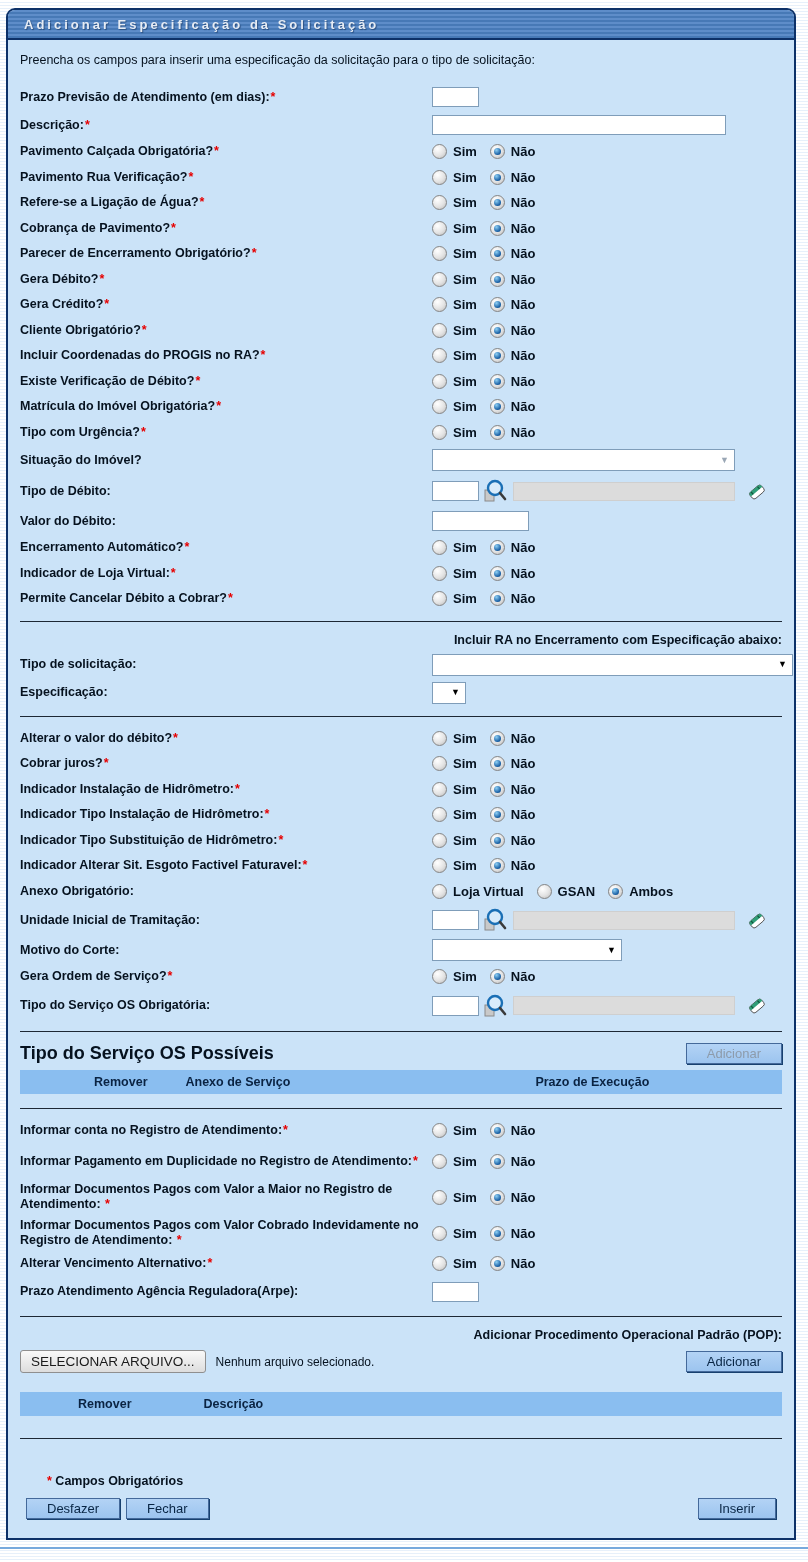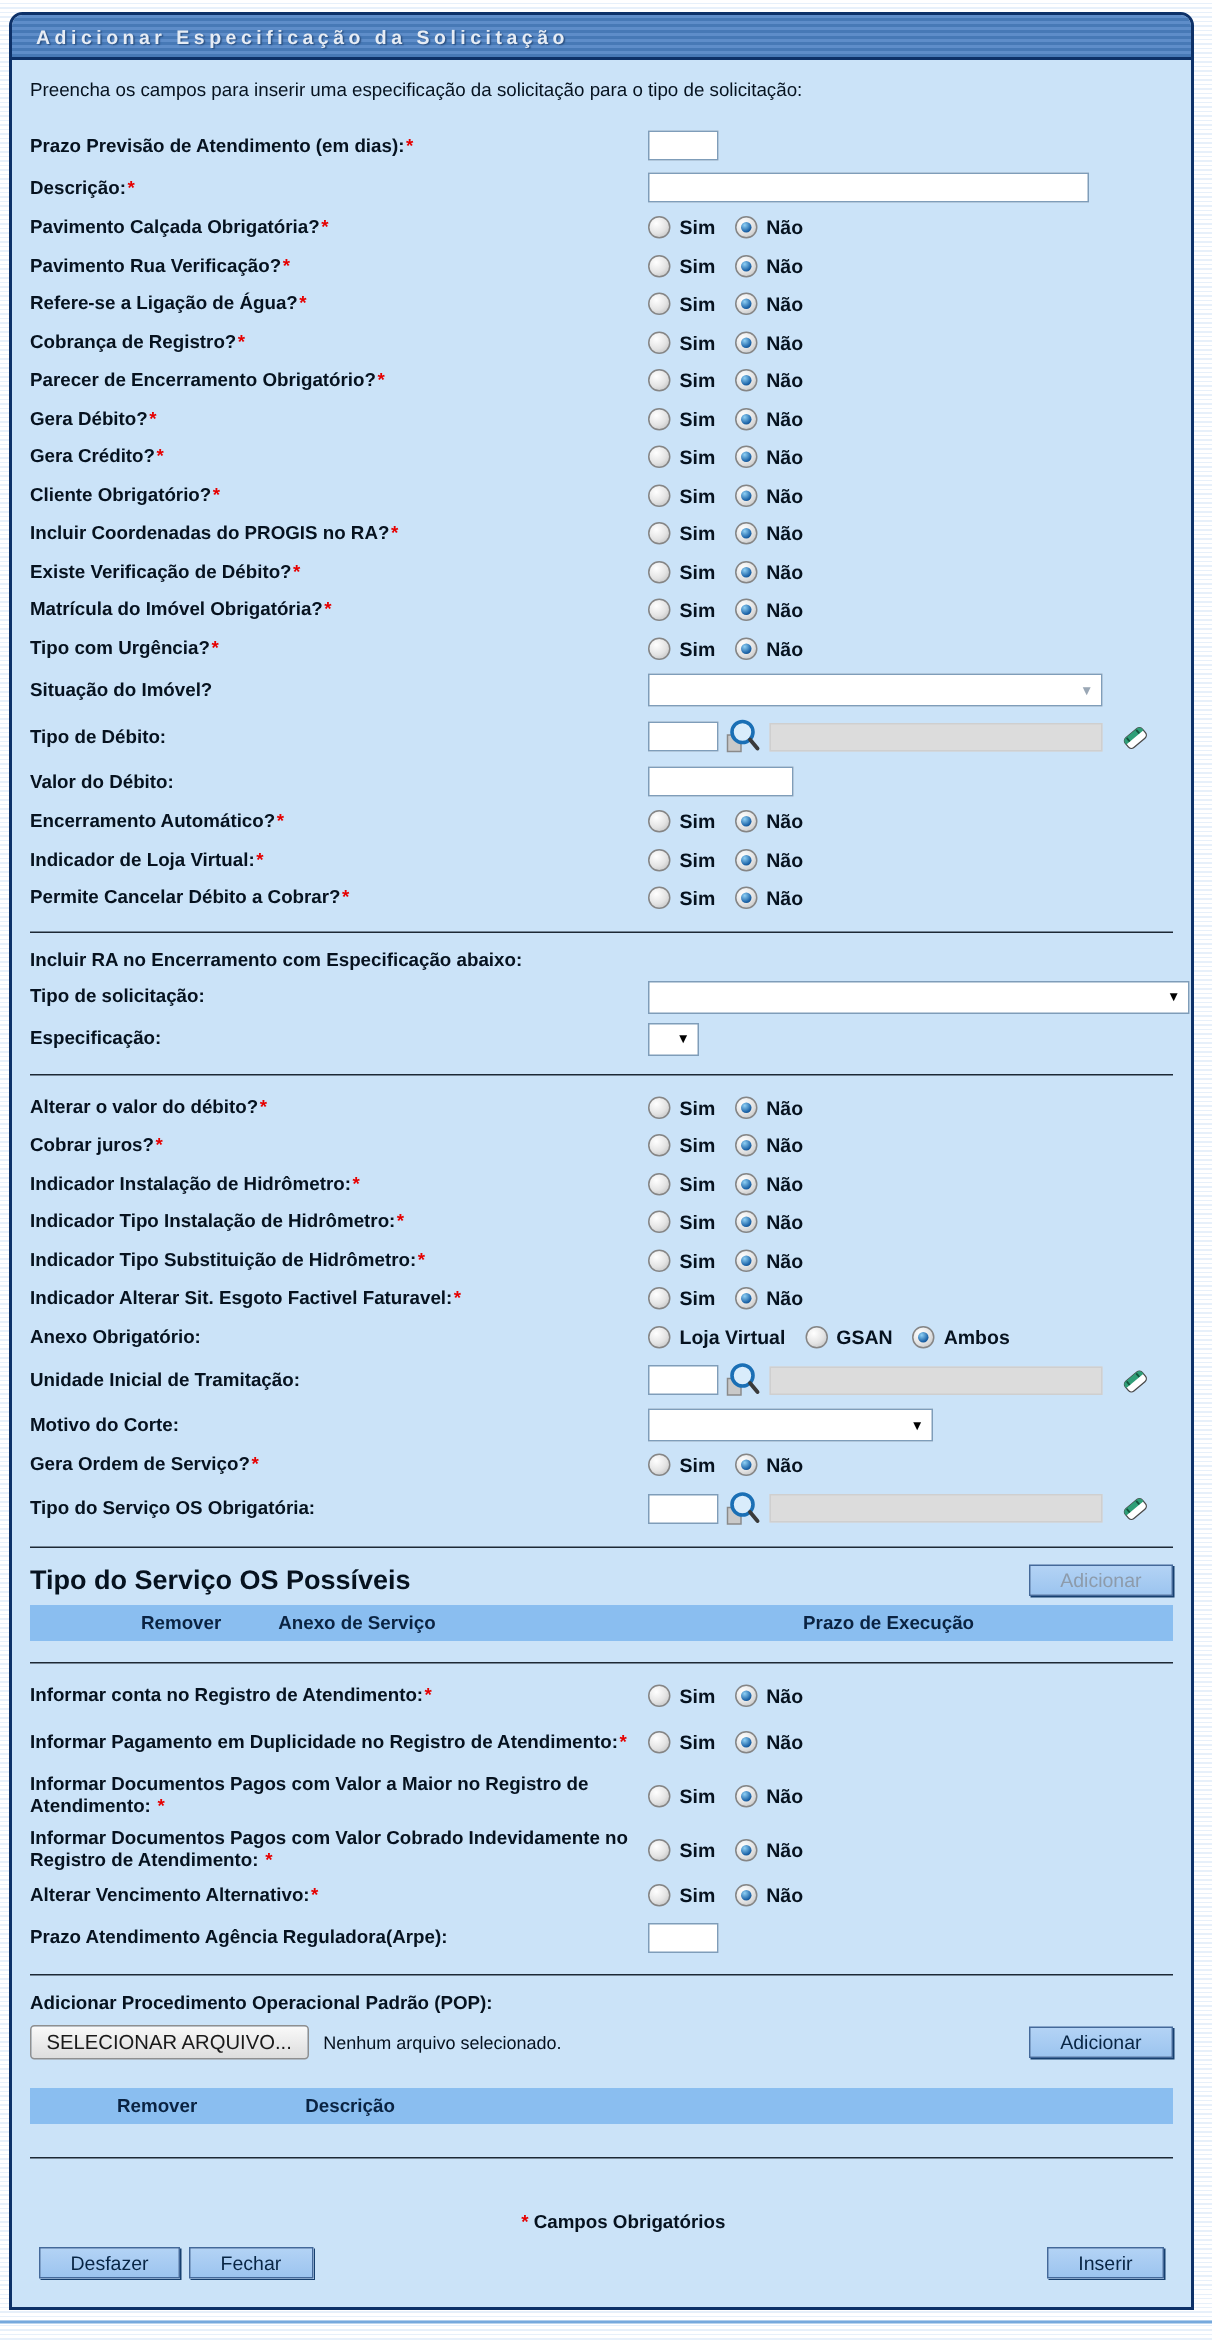--- a/index.html
+++ b/index.html
@@ -54,26 +54,26 @@
     box-shadow:1px 1px 0 #17406f;color:#082544;font-size:13px;padding:2px 20px;
     font-family:inherit;cursor:pointer;
   }
   .btn:disabled,.btn.disabled{color:#8d9bab;}
   .file-btn{
     background:linear-gradient(180deg,#f9f9f9,#dddddd);border:1px solid #8f8f8f;border-radius:3px;
     color:#1a1a1a;font-size:13.5px;padding:3px 10px;font-family:inherit;cursor:pointer;
   }
   .file-status{font-size:12px;color:#06121f;margin-left:10px;}
   .sep{height:1px;background:#1d2835;margin:9px 2px;}
-  .section-lbl{font-weight:bold;font-size:12.5px;color:#06121f;padding:2px 2px 4px;}
+  .section-lbl{font-weight:bold;font-size:12.5px;color:#06121f;padding:2px 2px 4px;text-align:right;}
   .table-title-row{display:flex;align-items:center;justify-content:space-between;padding:2px 2px 6px;}
   .table-title{font-weight:bold;font-size:18px;color:#06121f;}
   .thead{display:flex;align-items:center;height:24px;background:#8abef0;font-weight:bold;font-size:12.5px;color:#0a2342;margin:0 2px;}
   .spacer{flex:1;}
-  .footer-note{text-align:center;font-size:12.5px;font-weight:bold;color:#06121f;padding-left:28px;}
+  .footer-note{font-size:12.5px;font-weight:bold;color:#06121f;padding-left:28px;}
   .footer-buttons{display:flex;align-items:center;padding:10px 8px 0;}
   .gap6{width:6px;flex:0 0 6px;}
 </style>
 </head>
 <body>
 
 <div class="panel">
   <div class="titlebar">
     <span>Adicionar Especificação da Solicitação</span>
   </div>
@@ -115,21 +115,21 @@
     <div class="row">
       <div class="lbl"><span>Refere-se a Ligação de Água?</span><span class="req">*</span></div>
       <div class="ctrl">
           <span class="radio"></span>
           <span class="rlabel">Sim</span>
           <span class="radio checked"></span>
           <span class="rlabel">Não</span>
         </div>
     </div>
     <div class="row">
-      <div class="lbl"><span>Cobrança de Registro?</span><span class="req">*</span></div>
+      <div class="lbl"><span>Cobrança de Pavimento?</span><span class="req">*</span></div>
       <div class="ctrl">
           <span class="radio"></span>
           <span class="rlabel">Sim</span>
           <span class="radio checked"></span>
           <span class="rlabel">Não</span>
         </div>
     </div>
     <div class="row">
       <div class="lbl"><span>Parecer de Encerramento Obrigatório?</span><span class="req">*</span></div>
       <div class="ctrl">

